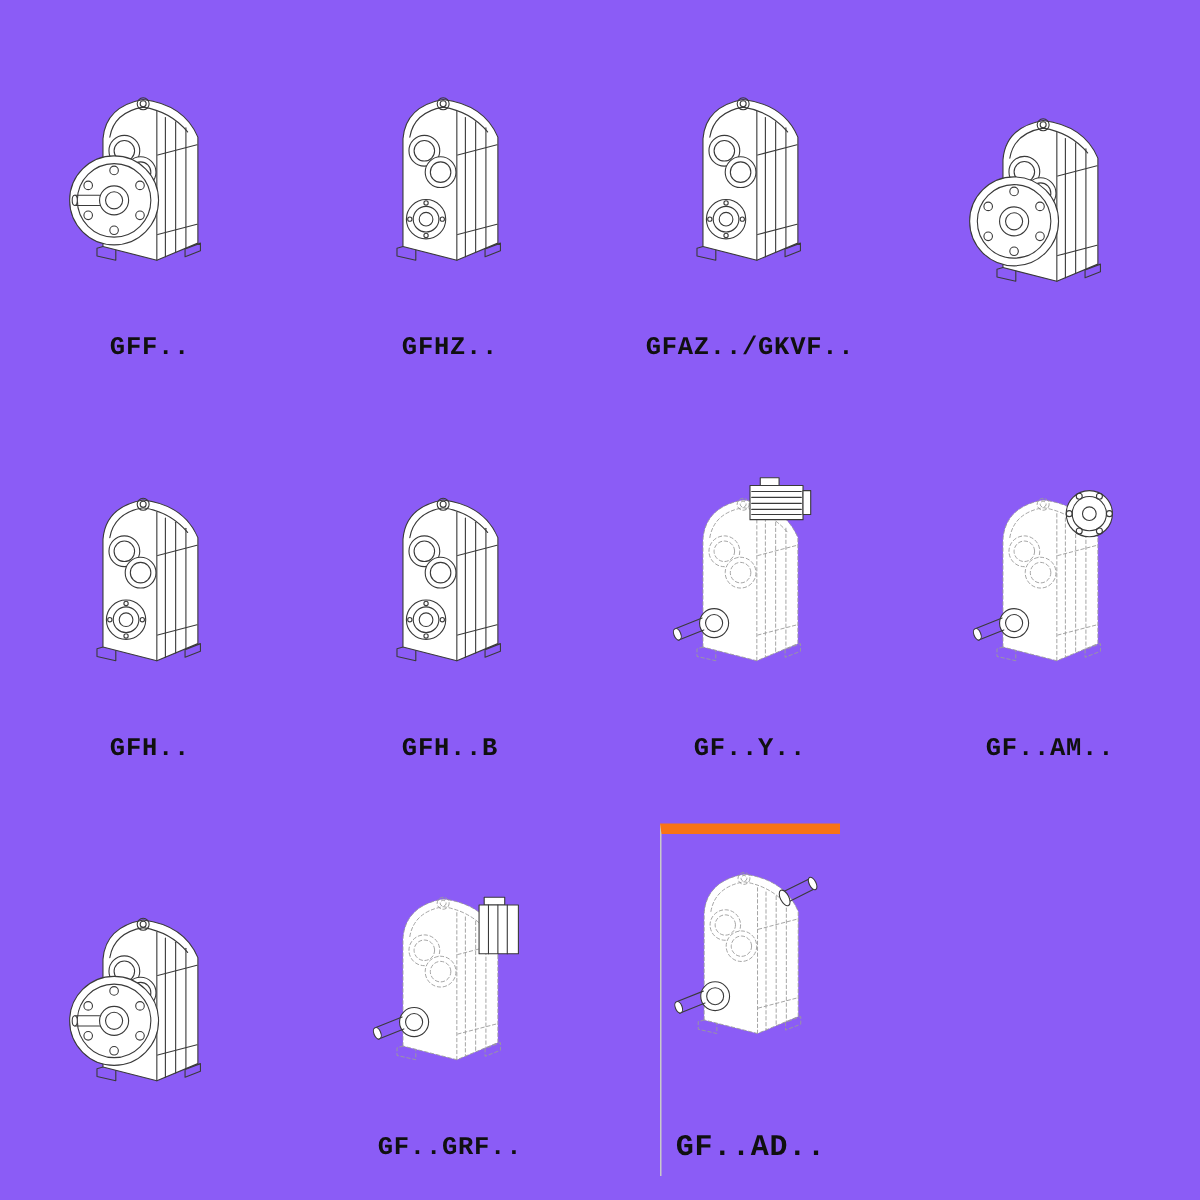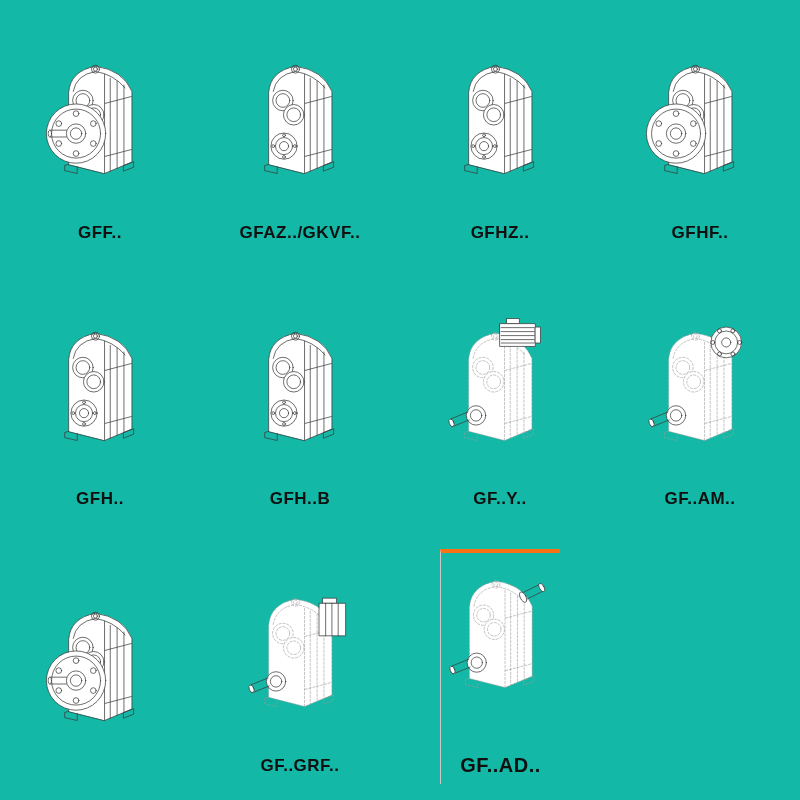--- a/index.html
+++ b/index.html
@@ -6,35 +6,35 @@
     margin: 0;
     padding: 0;
     background: #ffffff;
   }
   .catalog {
     width: 800px;
     height: 800px;
     display: grid;
     grid-template-columns: repeat(4, 1fr);
     grid-template-rows: repeat(3, 1fr);
-    background: #14b8a6;
-    font-family: Liberation Sans, sans-serif;
+    background: #8b5cf6;
+    font-family: Liberation Mono, monospace;
   }
   .cell {
     display: flex;
     flex-direction: column;
     align-items: stretch;
     padding: 4px 3px 4px 3px;
     box-sizing: border-box;
     min-width: 0;
     min-height: 0;
   }
   .cell.boxed {
     border-left: 1px solid #c9c9c9;
-    border-top: 4px solid #f97316;
+    border-top: 7px solid #f97316;
   }
   .drawing {
     display: block;
     flex: 1 1 auto;
     width: 100%;
     min-height: 0;
     color: #3a3a3a;
     fill: none;
     stroke: currentColor;
     stroke-width: 1.3;
@@ -160,44 +160,43 @@
     <svg class="drawing" viewBox="0 0 200 250" aria-label="parallel-shaft gear unit with round output flange and solid output shaft">
       <use href="#g-housing" class="ink"></use>
         <use href="#g-bores" class="ink"></use>
         <use href="#g-flange" class="ink"></use>
         <use href="#g-shaft" class="ink"></use>
     </svg>
     <figcaption class="label">GFF..</figcaption>
   </figure>
 
   <figure class="cell">
+    <svg class="drawing" viewBox="0 0 200 250" aria-label="parallel-shaft gear unit with shrink-disc hollow hub">
+      <use href="#g-housing" class="ink"></use>
+        <use href="#g-bores" class="ink"></use>
+        <use href="#g-hub" class="ink"></use>
+    </svg>
+    <figcaption class="label">GFHZ..</figcaption>
+  </figure>
+
+  <figure class="cell">
     <svg class="drawing" viewBox="0 0 200 250" aria-label="parallel-shaft gear unit with hollow output hub and top input bores">
       <use href="#g-housing" class="ink"></use>
         <use href="#g-bores" class="ink"></use>
         <use href="#g-hub" class="ink"></use>
     </svg>
     <figcaption class="label">GFAZ../GKVF..</figcaption>
   </figure>
 
   <figure class="cell">
-    <svg class="drawing" viewBox="0 0 200 250" aria-label="parallel-shaft gear unit with shrink-disc hollow hub">
-      <use href="#g-housing" class="ink"></use>
-        <use href="#g-bores" class="ink"></use>
-        <use href="#g-hub" class="ink"></use>
-    </svg>
-    <figcaption class="label">GFHZ..</figcaption>
-  </figure>
-
-  <figure class="cell">
     <svg class="drawing" viewBox="0 0 200 250" aria-label="parallel-shaft gear unit with bolt-hole output flange">
       <use href="#g-housing" class="ink"></use>
         <use href="#g-bores" class="ink"></use>
         <use href="#g-flange" class="ink"></use>
     </svg>
-    <figcaption class="label">GFHF..</figcaption>
   </figure>
 
   <figure class="cell">
     <svg class="drawing" viewBox="0 0 200 250" aria-label="foot-mounted parallel-shaft gear unit with hollow hub">
       <use href="#g-housing" class="ink"></use>
         <use href="#g-bores" class="ink"></use>
         <use href="#g-hub" class="ink"></use>
     </svg>
     <figcaption class="label">GFH..</figcaption>
   </figure>

